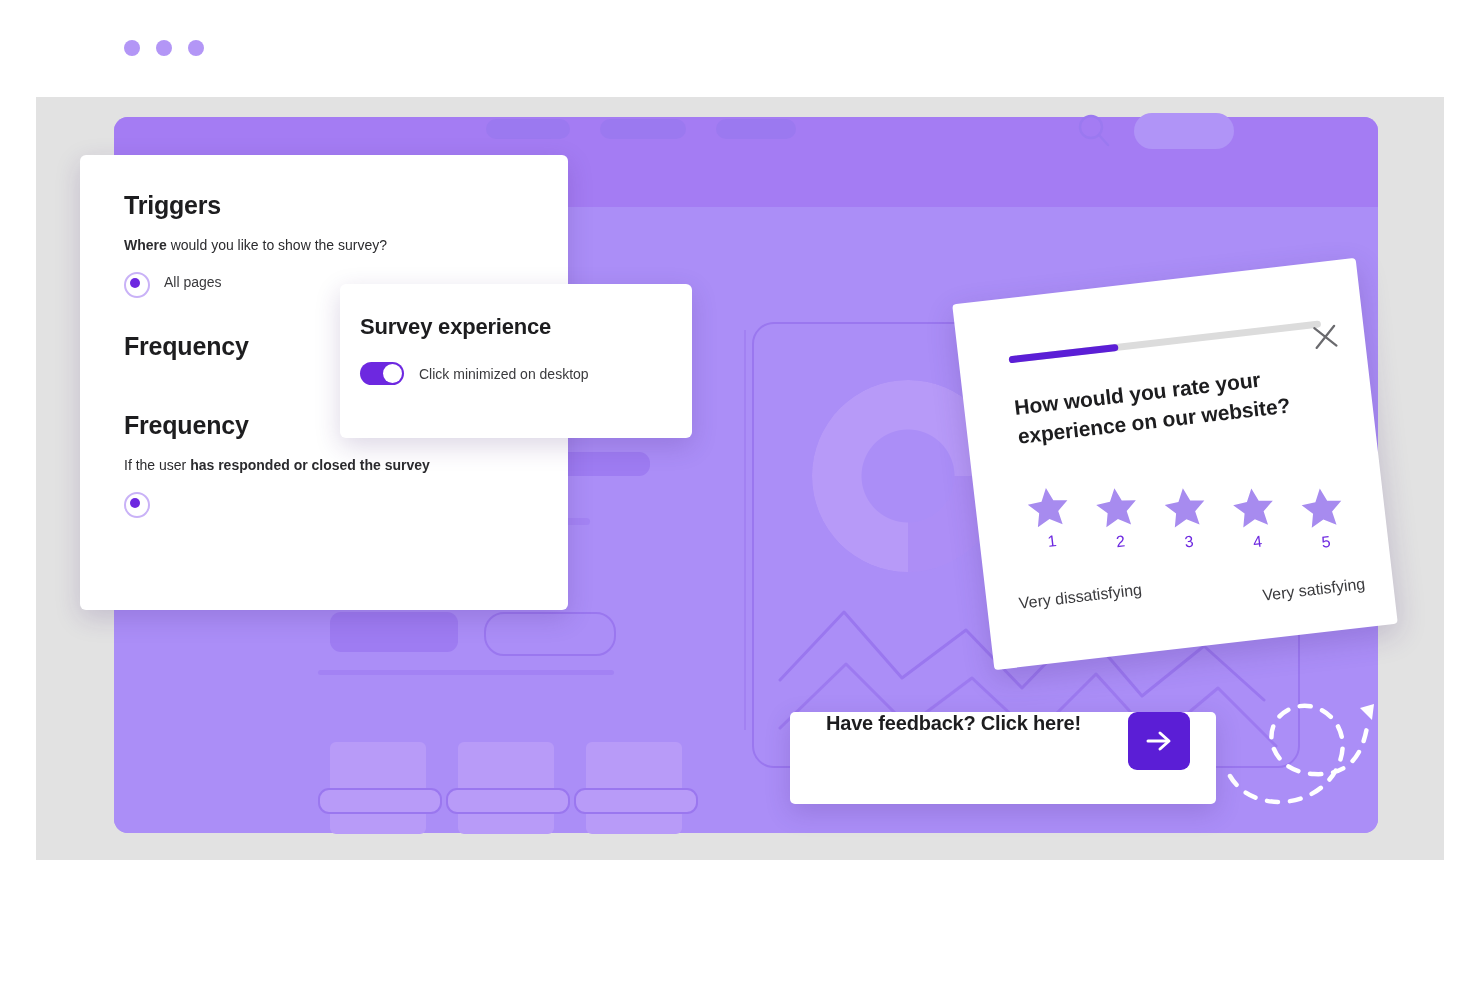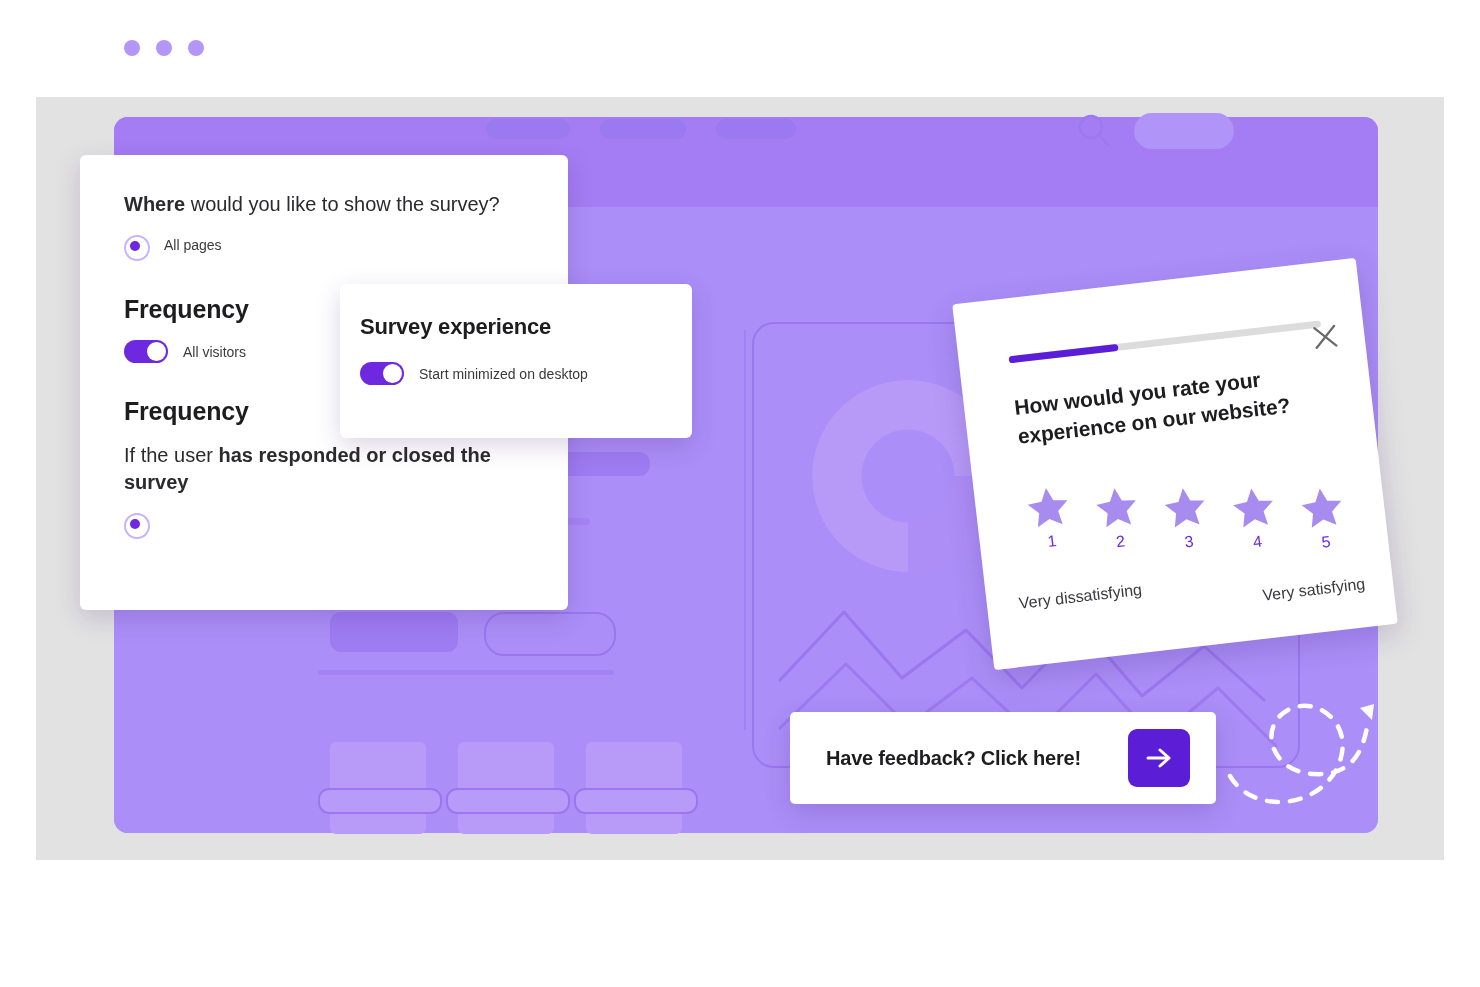--- a/index.html
+++ b/index.html
@@ -165,21 +165,21 @@
   #card-settings .inner { padding: 36px 44px; }
 
   .sec-title {
     font-size: 25px;
     font-weight: 700;
     color: #1d1d1f;
     letter-spacing: -0.2px;
     margin: 0 0 16px 0;
   }
   .sec-question {
-    font-size: 20px;
+    font-size: 14px;
     color: #2b2b2e;
     margin: 0 0 16px 0;
     line-height: 1.35;
   }
   .sec-question b { font-weight: 700; }
 
   .opt-row {
     display: flex;
     align-items: flex-start;
     gap: 14px;
@@ -315,21 +315,21 @@
     font-size: 16px;
     color: #3a3a3d;
   }
 
   
   #card-feedback {
     left: 790px; top: 712px;
     width: 426px; height: 92px;
     border-radius: 5px;
     display: flex;
-    align-items: center;
+    align-items: flex-start;
     justify-content: space-between;
     padding: 0 26px 0 36px;
     box-sizing: border-box;
   }
   .fb-text {
     font-size: 20px;
     font-weight: 700;
     color: #1d1d1f;
     letter-spacing: -.2px;
   }
@@ -411,53 +411,50 @@
   </svg>
 
   <svg class="dash-arrow" viewBox="0 0 190 170" fill="none">
     <path d="M8 128 C 30 166, 96 162, 116 118 C 134 78, 96 46, 66 62 C 36 78, 48 124, 92 126 C 128 128, 142 106, 146 72" stroke="#ffffff" stroke-width="4.5" stroke-linecap="round" stroke-dasharray="11 12" fill="none"></path>
     <path d="M138 60 L152 56 L150 72 Z" fill="#ffffff"></path>
   </svg>
 
   <div class="card" id="card-settings">
     <div class="inner">
 
+      <h2 class="sec-title">Triggers</h2>
       <p class="sec-question"><b>Where</b><span> would you like to show the survey?</span></p>
 
       <div class="opt-row">
         <span class="radio"></span>
         <span class="opt-label">All pages</span>
       </div>
 
       <div class="gap-lg"></div>
 
       <h2 class="sec-title">Frequency</h2>
-      <div class="toggle-row">
-        <span class="toggle"></span>
-        <span class="toggle-label">All visitors</span>
-      </div>
 
       <div class="gap-lg"></div>
 
       <h2 class="sec-title">Frequency</h2>
       <p class="sec-question"><span>If the user </span><b>has responded or closed the survey</b></p>
 
       <div class="opt-row">
         <span class="radio"></span>
       </div>
 
     </div>
   </div>
 
   <div class="card" id="card-experience">
     <div class="inner">
       <h2 class="sec-title">Survey experience</h2>
       <div class="toggle-row">
         <span class="toggle"></span>
-        <span class="toggle-label">Start minimized on desktop</span>
+        <span class="toggle-label">Click minimized on desktop</span>
       </div>
     </div>
   </div>
 
   <div id="card-rating">
 
     <div class="progress-track">
       <div class="progress-fill" style="width: 35%;"></div>
     </div>
 

